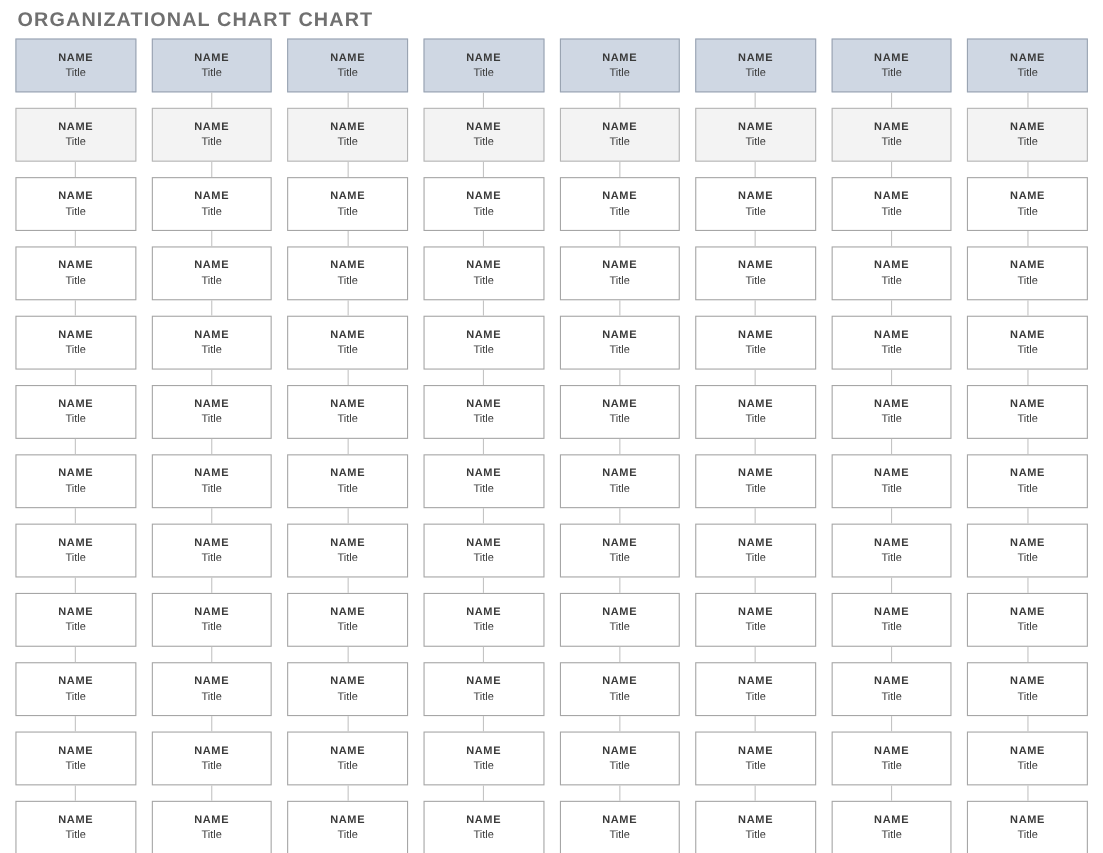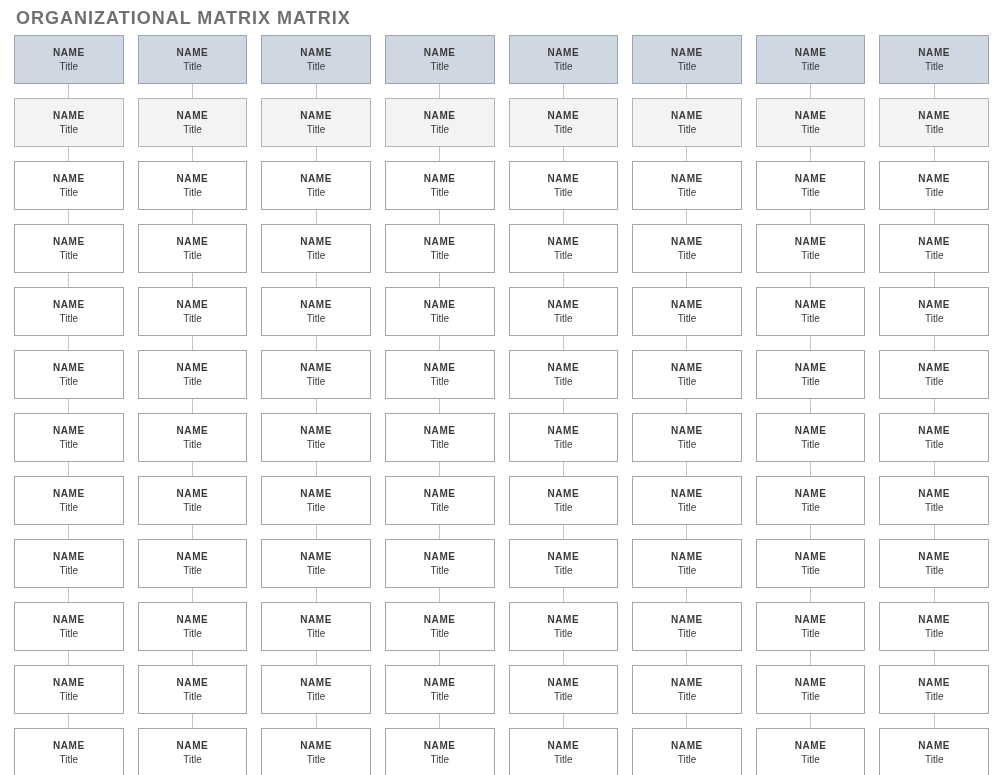--- a/index.html
+++ b/index.html
@@ -66,21 +66,21 @@
   }
   .connector {
     width: 0;
     height: 14px;
     border-left: 1px solid #c4c4c4;
   }
 </style>
 </head>
 <body>
 
-<h1 class="page-title">ORGANIZATIONAL MATRIX MATRIX</h1>
+<h1 class="page-title">ORGANIZATIONAL CHART CHART</h1>
 
 <div class="matrix" id="matrix">
     <div class="col">
       <div class="cell-wrap">
         <div class="box header">
           <div class="name">NAME</div>
           <div class="title">Title</div>
         </div>
         <div class="connector"></div>
       </div>

